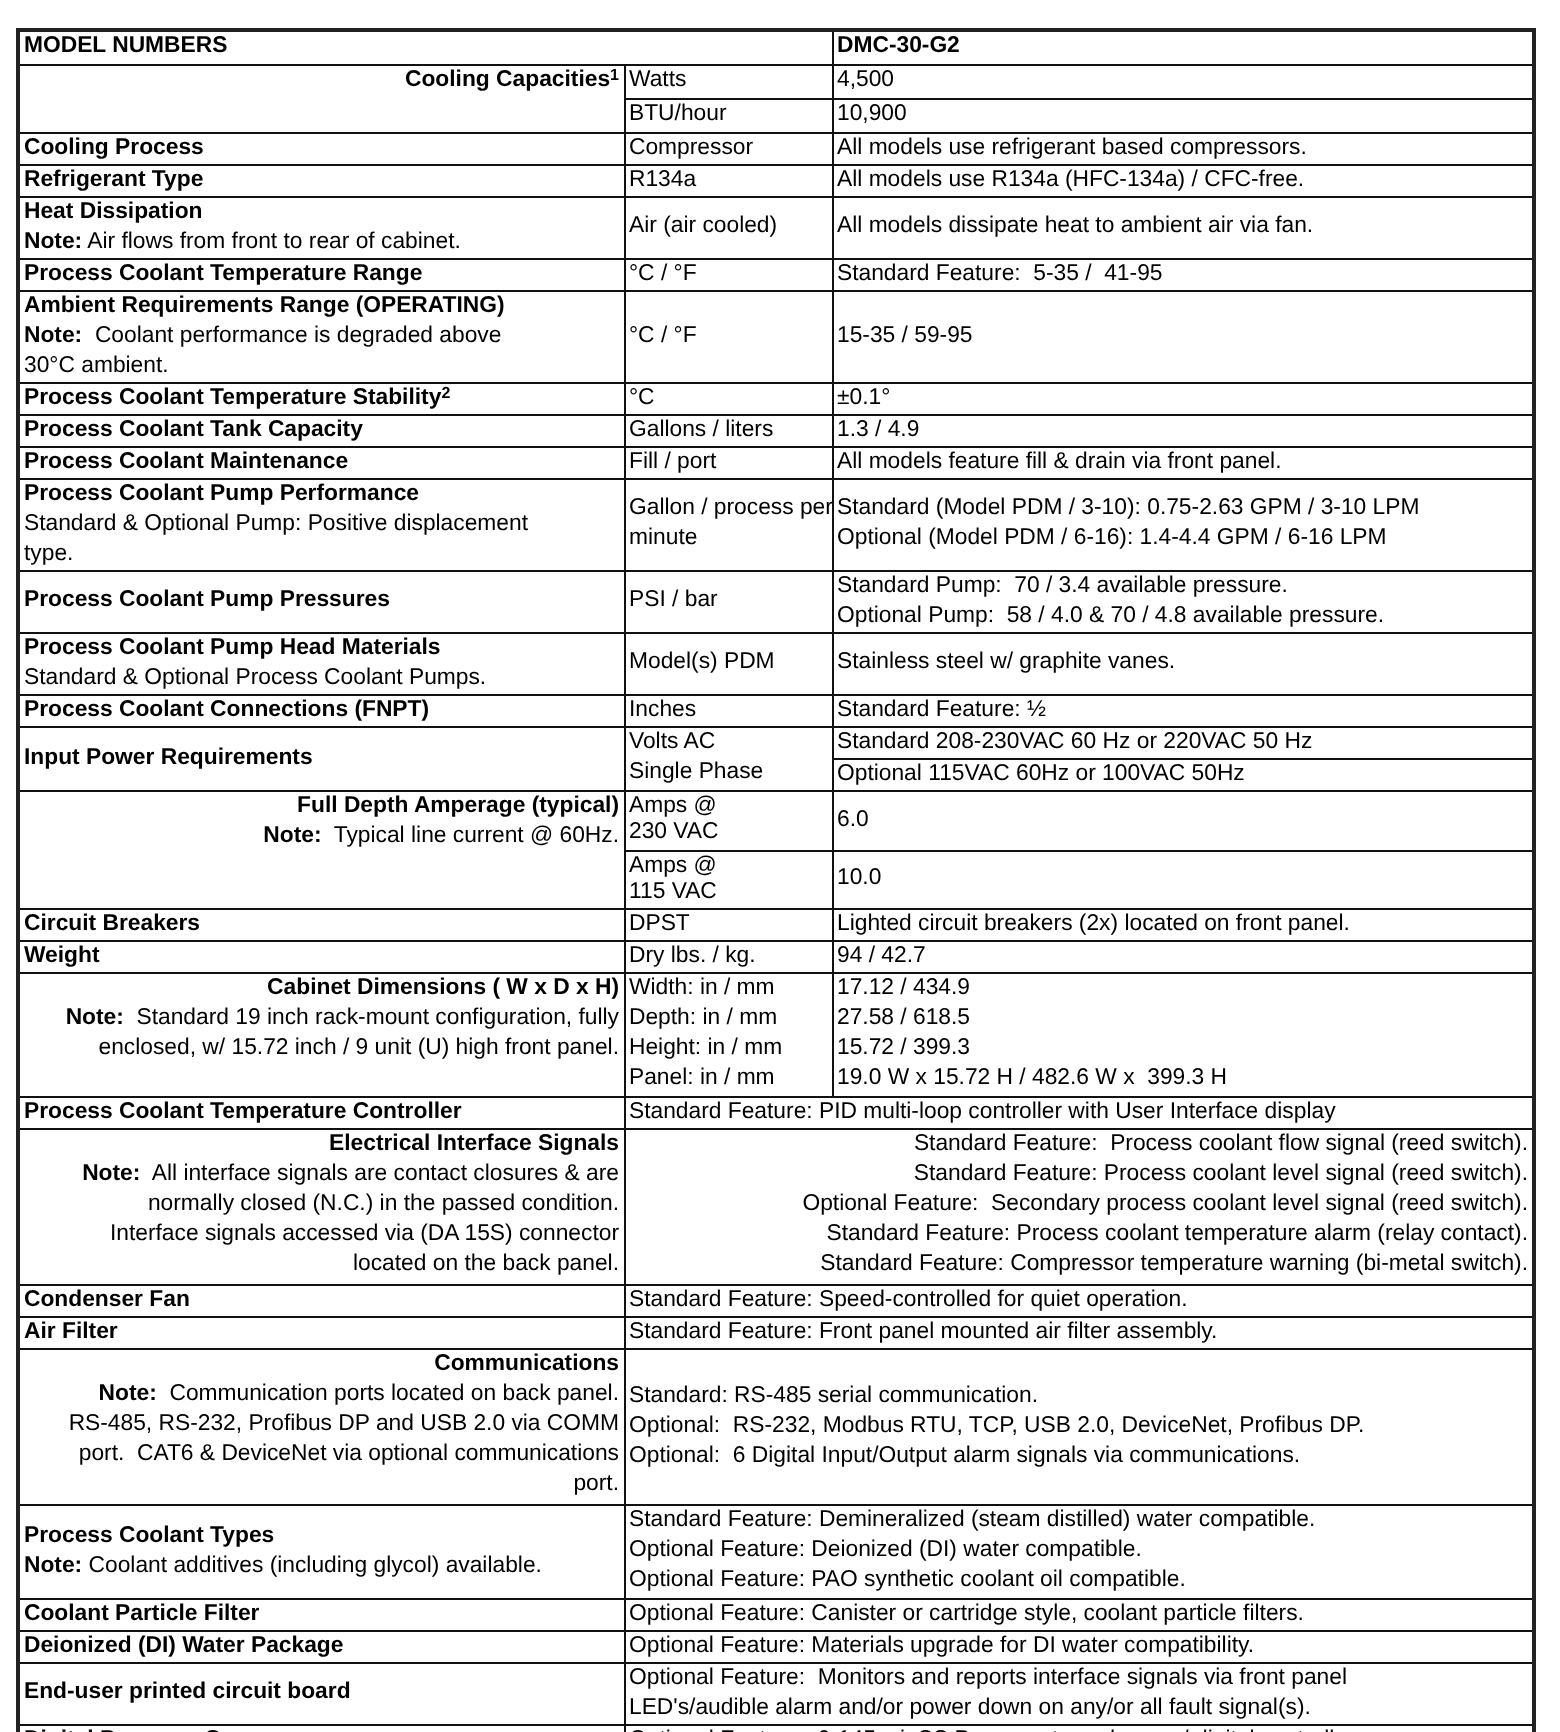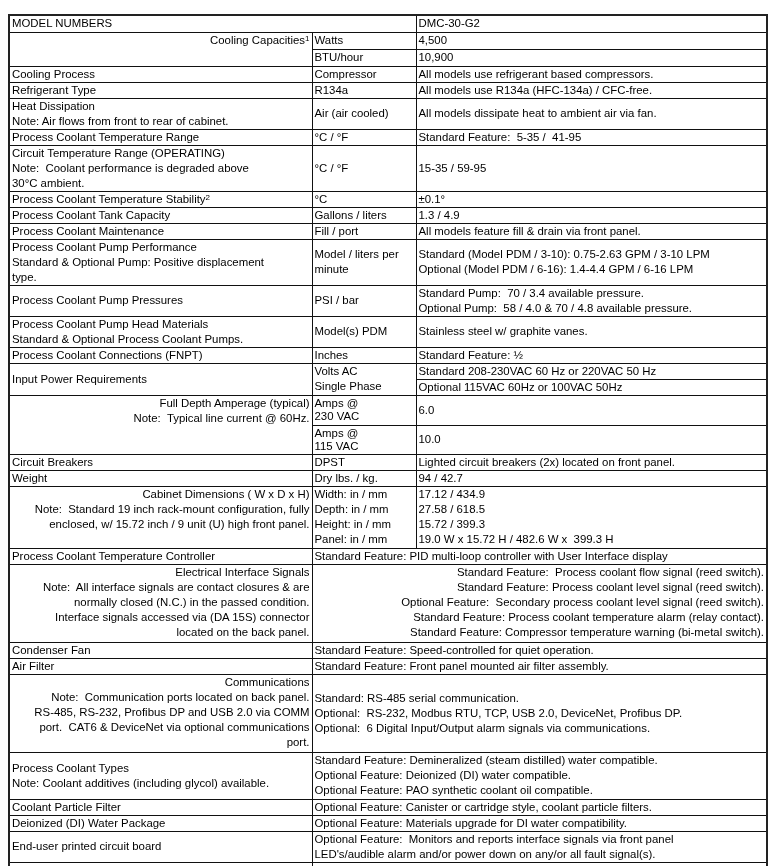--- a/index.html
+++ b/index.html
@@ -8,21 +8,21 @@
   table.spec { position: absolute; left: 8px; top: 14px; width: 758px;
                border-collapse: collapse; table-layout: fixed;
                font-family: "Liberation Sans", sans-serif; font-size: 11.4px;
                line-height: 15px; border: 2px solid #222; }
   table.spec td { border: 1px solid #111; padding: 0 2px; vertical-align: middle;
                   overflow: hidden; white-space: nowrap; }
   table.spec td.top { vertical-align: top; text-align: right; }
   col.c1 { width: 303px; }
   col.c2 { width: 104px; }
   col.c3 { width: 351px; }
-  .b { font-weight: normal; }
+  .b { font-weight: bold; }
   .line { display: block; }
   sup { font-size: 8px; line-height: 0; vertical-align: 3px; }
 </style>
 </head>
 <body>
 
 <table class="spec">
   <colgroup>
       <col class="c1">
       <col class="c2">
@@ -66,21 +66,21 @@
   </tr>
 
   <tr style="height:15px">
     <td class="b">Process Coolant Temperature Range</td>
     <td>°C / °F</td>
     <td style="white-space:pre">Standard Feature:  5-35 /  41-95</td>
   </tr>
 
   <tr style="height:46px">
     <td>
-      <span class="line b">Circuit Temperature Range (OPERATING)</span>
+      <span class="line b">Ambient Requirements Range (OPERATING)</span>
       <span class="line"><span class="b">Note:</span><span style="white-space:pre">  Coolant performance is degraded above</span></span>
       <span class="line">30°C ambient.</span>
     </td>
     <td>°C / °F</td>
     <td>15-35 / 59-95</td>
   </tr>
 
   <tr style="height:15px">
     <td class="b"><span>Process Coolant Temperature Stability</span><sup>2</sup></td>
     <td>°C</td>
@@ -97,21 +97,21 @@
     <td>All models feature fill &amp; drain via front panel.</td>
   </tr>
 
   <tr style="height:46px">
     <td>
       <span class="line b">Process Coolant Pump Performance</span>
       <span class="line">Standard &amp; Optional Pump:  Positive displacement</span>
       <span class="line">type.</span>
     </td>
     <td>
-      <span class="line">Model / liters per</span>
+      <span class="line">Gallon / process per</span>
       <span class="line">minute</span>
     </td>
     <td>
       <span class="line">Standard (Model PDM / 3-10):  0.75-2.63 GPM / 3-10 LPM</span>
       <span class="line">Optional (Model PDM / 6-16): 1.4-4.4 GPM / 6-16 LPM</span>
     </td>
   </tr>
 
   <tr style="height:31px">
     <td class="b">Process Coolant Pump Pressures</td>

